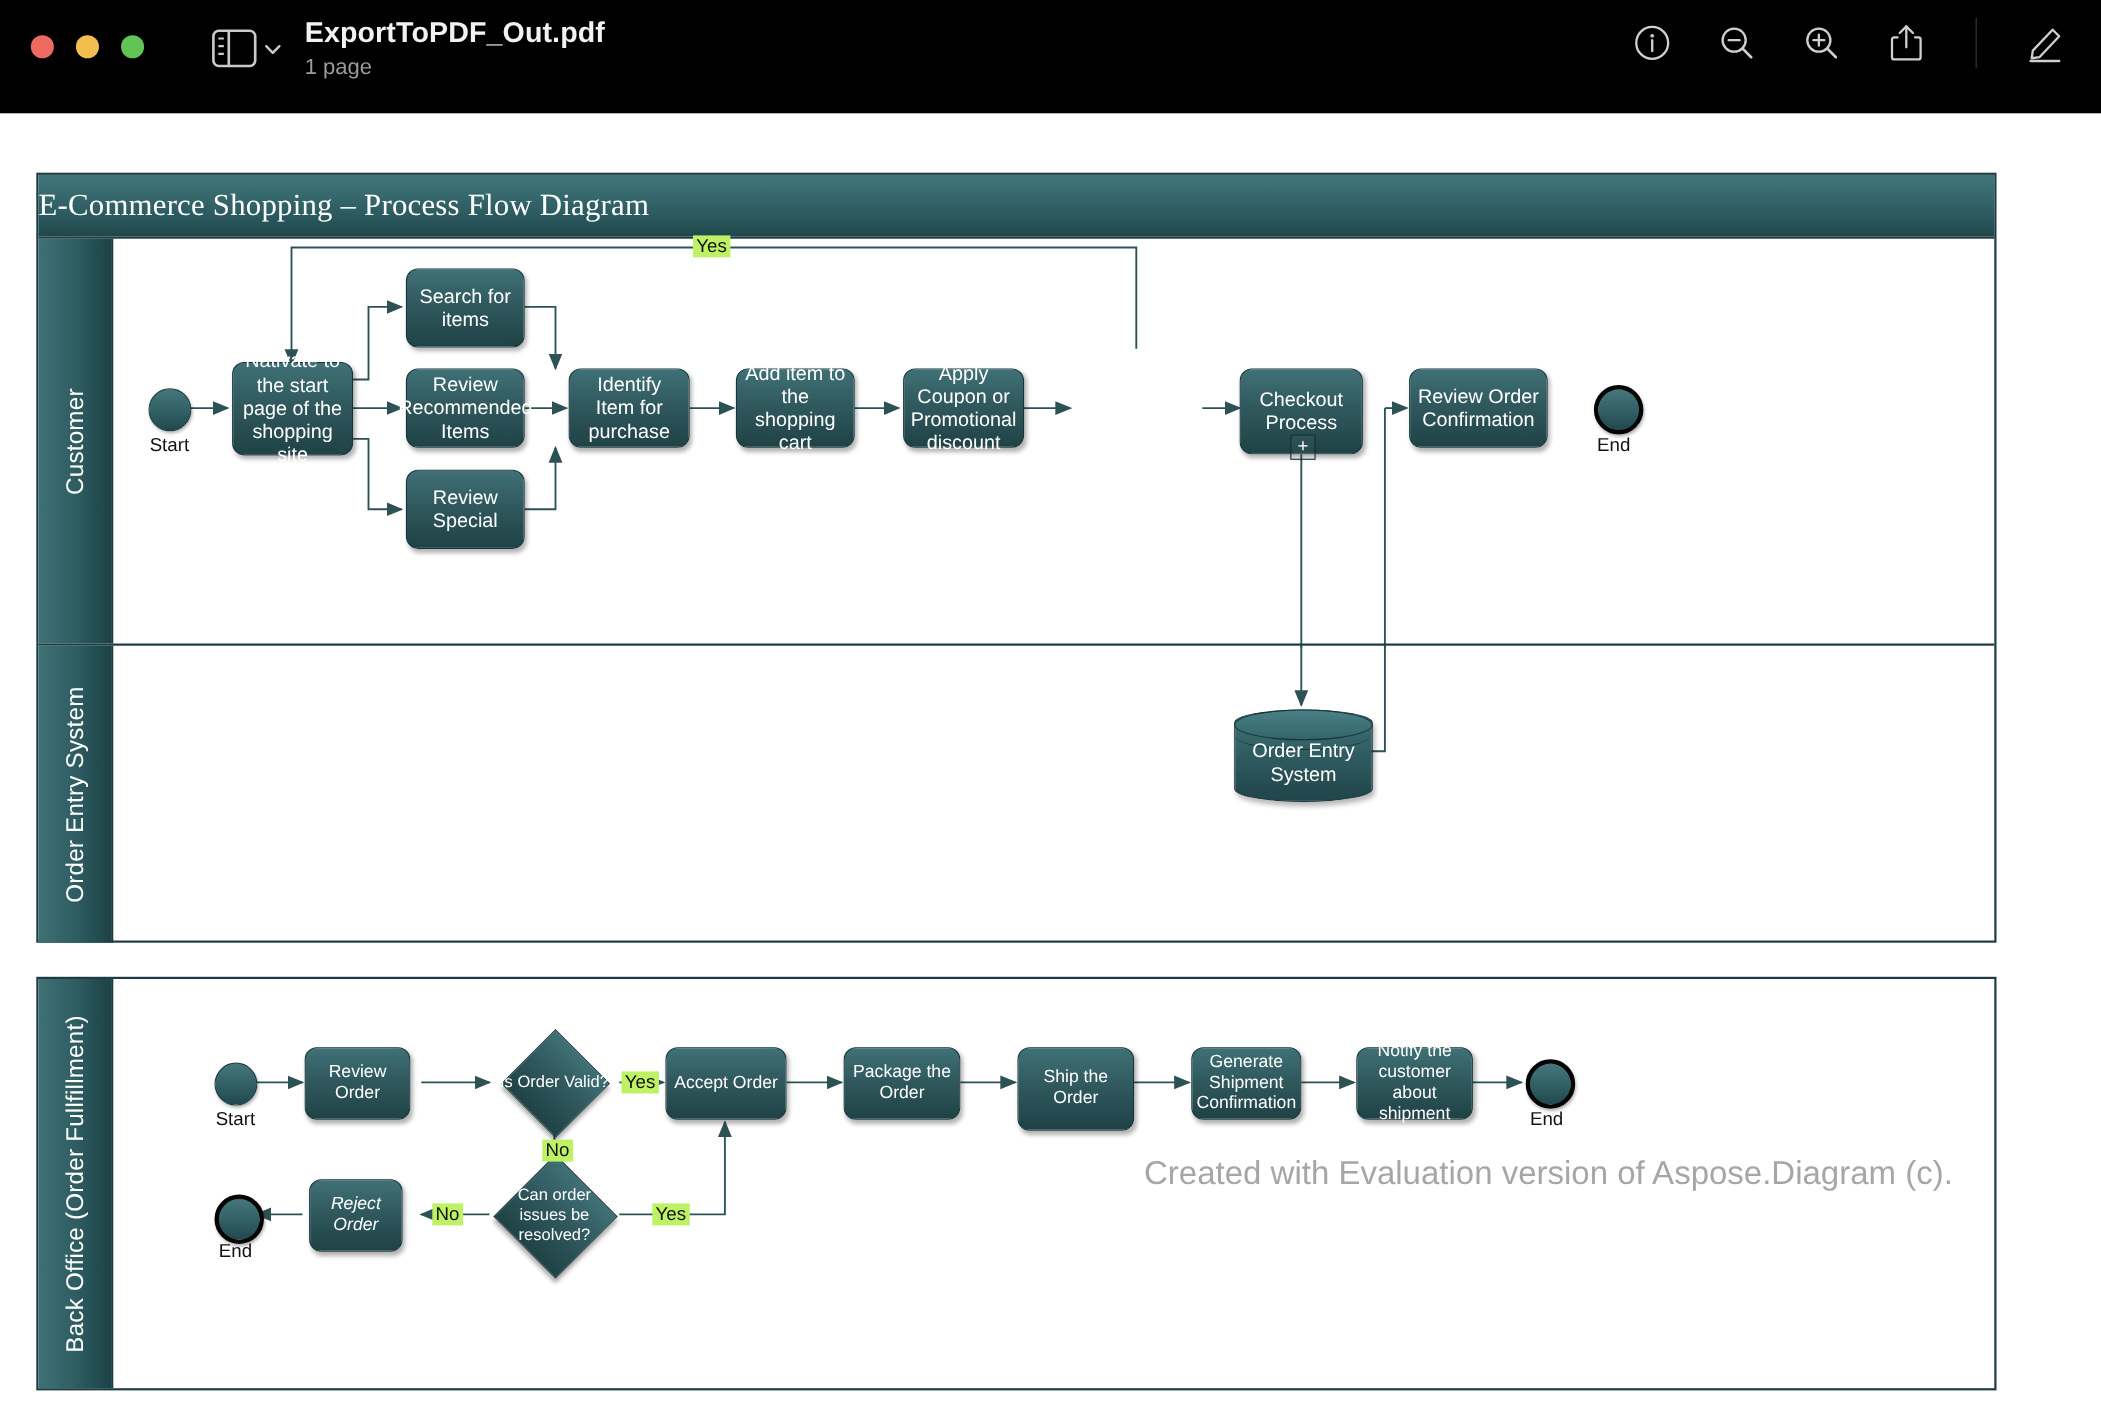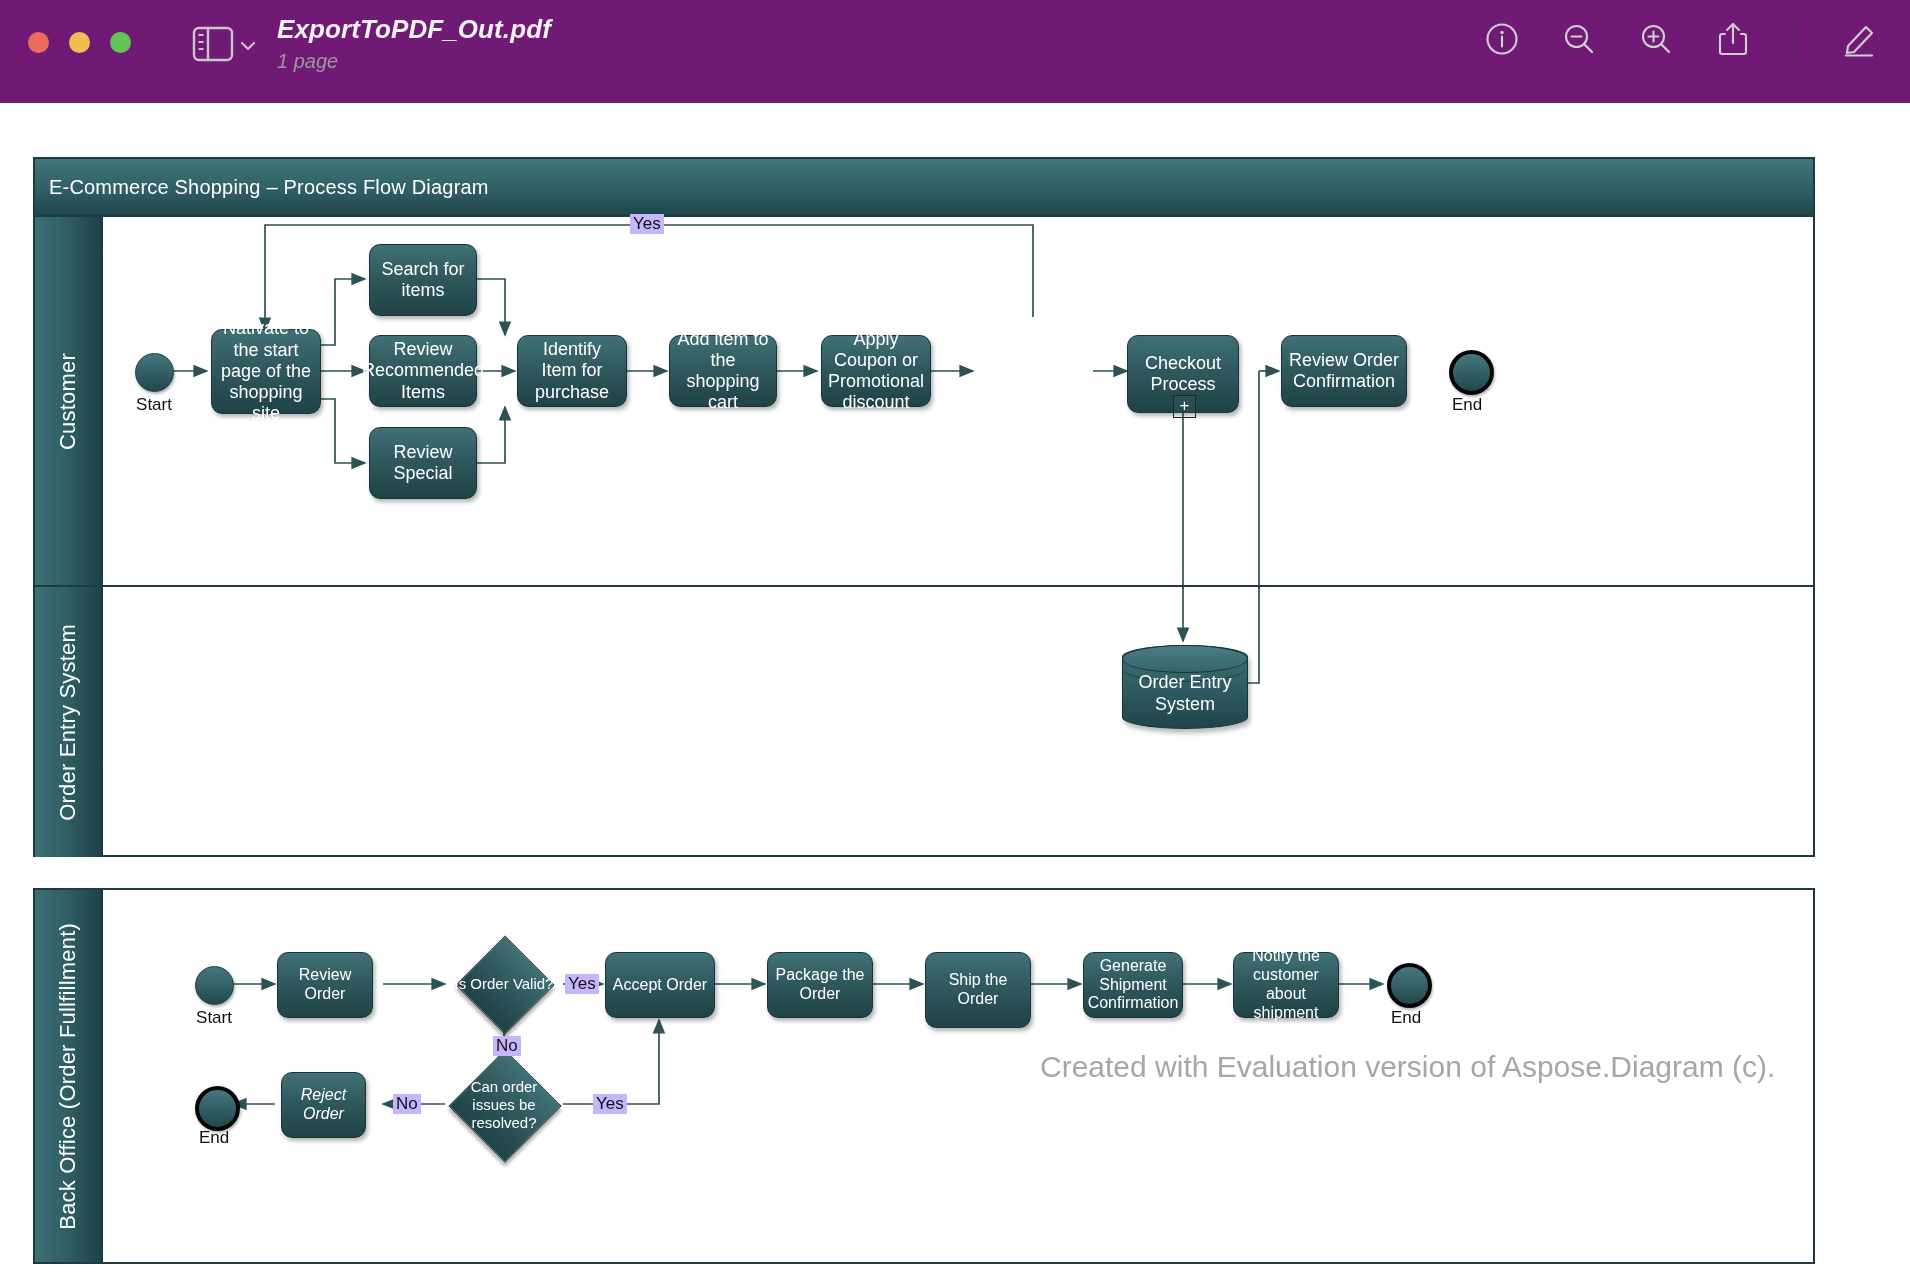--- a/index.html
+++ b/index.html
@@ -6,22 +6,21 @@
   body{
     width:1910px;height:1278px;overflow:hidden;
     background:#ffffff;
     font-family:"Liberation Sans", sans-serif;
     -webkit-font-smoothing:antialiased;
   }
 
   
   .titlebar{
     position:absolute;left:0;top:0;width:1910px;height:116px;
-    background:#701a75;
-    font-style:italic;
+    background:#000000;
   }
   .traffic{position:absolute;left:28px;top:32px;display:flex;gap:20px;}
   .dot{width:21px;height:21px;border-radius:50%;}
   .dot.red{background:#ec6a5f;}
   .dot.yellow{background:#f4bd4f;}
   .dot.green{background:#61c454;}
 
   .sidebar-toggle{position:absolute;left:192px;top:26px;width:42px;height:36px;}
   .sidebar-toggle svg{display:block;}
   .chev{position:absolute;left:240px;top:38px;width:16px;height:12px;}
@@ -46,22 +45,22 @@
   }
 
   
   .pool1{
     position:absolute;left:33px;top:54px;width:1782px;height:700px;
     border:2px solid #1d3b40;box-sizing:border-box;background:#fff;
   }
   .pool-header{
     position:absolute;left:0;top:0;width:100%;height:56px;
     background:linear-gradient(180deg,#40767a 0%,#2f5f64 55%,#1f474b 100%);
-    color:#fff;font-size:20px;display:flex;align-items:center;
-    padding-left:14px;box-sizing:border-box;letter-spacing:0.2px;
+    color:#fff;font-size:28px;display:flex;align-items:center;
+    box-sizing:border-box;letter-spacing:0.2px;font-family:Liberation Serif, serif;
   }
   .lane{
     position:absolute;left:0;box-sizing:border-box;
     border-top:2px solid #1d3b40;
   }
   .lane-label{
     position:absolute;left:0;top:0;width:68px;height:100%;
     background:linear-gradient(90deg,#3e7176 0%,#2d5b60 55%,#1c4246 100%);
     border-right:2px solid #1d3b40;box-sizing:border-box;
     display:flex;align-items:center;justify-content:center;
@@ -133,21 +132,21 @@
 
   .subproc-plus{
     position:absolute;width:21px;height:21px;border:1px solid #0f2c30;
     color:#fff;font-size:17px;line-height:19px;text-align:center;
     background:rgba(255,255,255,0.04);
   }
 
   
   .flow-svg{position:absolute;left:0;top:0;width:100%;height:100%;overflow:visible;pointer-events:none;}
   .edge-label{
-    position:absolute;font-size:17px;color:#111;background:#c4b5fd;
+    position:absolute;font-size:17px;color:#111;background:#bef264;
     padding:0 3px;white-space:nowrap;
   }
 
   .watermark{
     position:absolute;color:#a6a6a6;font-size:30px;white-space:nowrap;
   }
 </style>
 </head>
 <body>
 

